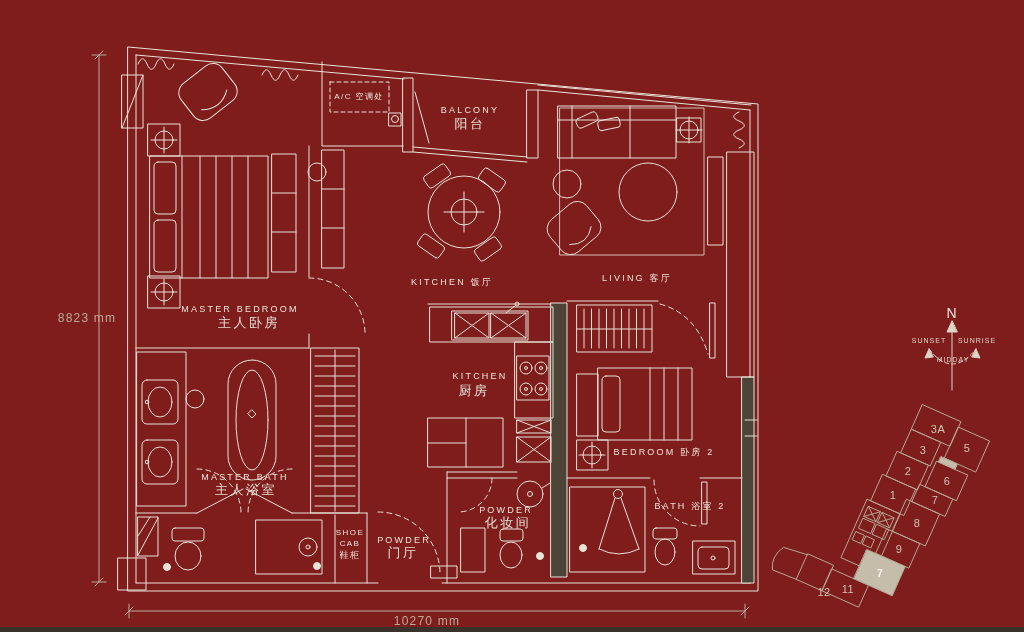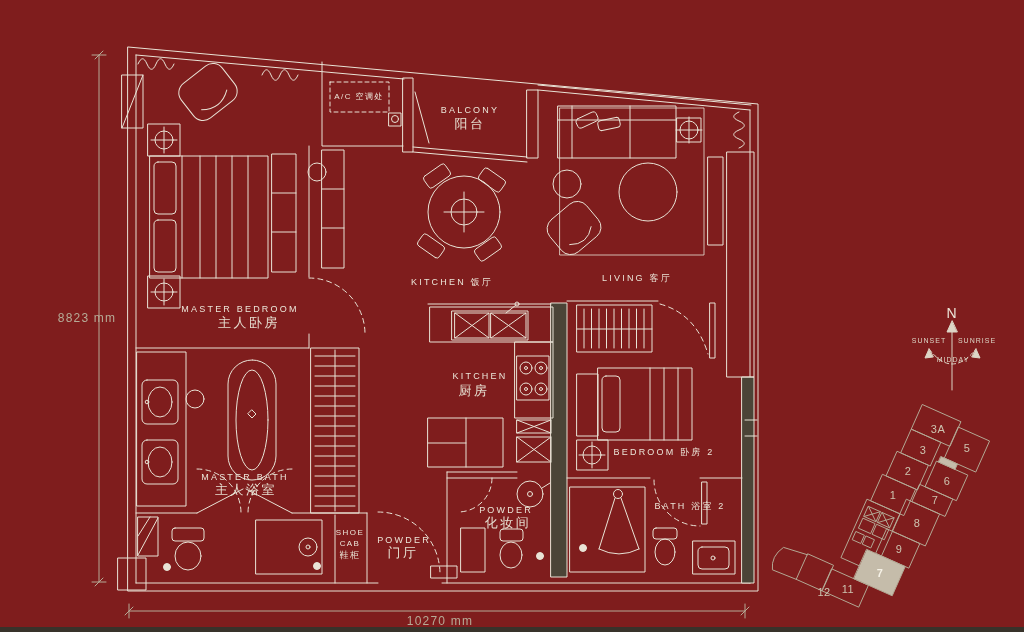--- a/index.html
+++ b/index.html
@@ -294,21 +294,21 @@
   <div class="lbl-sm" style="left:350px;top:532px">SHOE</div>
   <div class="lbl-sm" style="left:350px;top:543px">CAB</div>
   <div class="zh-sm" style="left:350px;top:555px">鞋柜</div>
   <div class="lbl" style="left:404px;top:540px">POWDER</div>
   <div class="zh" style="left:403px;top:553px">门厅</div>
   <div class="lbl" style="left:506px;top:510px">POWDER</div>
   <div class="zh" style="left:508px;top:523px">化妆间</div>
   <div class="lbl" style="left:690px;top:506px">BATH 浴室 2</div>
 
   <div class="dim dim-v" style="left:87px;top:318px">8823 mm</div>
-  <div class="dim" style="left:440px;top:621px">10270 mm</div>
+  <div class="dim" style="left:427px;top:621px">10270 mm</div>
 
   <div class="comp-n" style="left:952px;top:313px">N</div>
   <div class="comp" style="left:929px;top:340px">SUNSET</div>
   <div class="comp" style="left:977px;top:340px">SUNRISE</div>
   <div class="comp" style="left:953px;top:359px">MIDDAY</div>
 
   <div class="kp" style="left:938px;top:429px">3A</div>
   <div class="kp" style="left:923px;top:450px">3</div>
   <div class="kp" style="left:908px;top:471px">2</div>
   <div class="kp" style="left:893px;top:495px">1</div>

